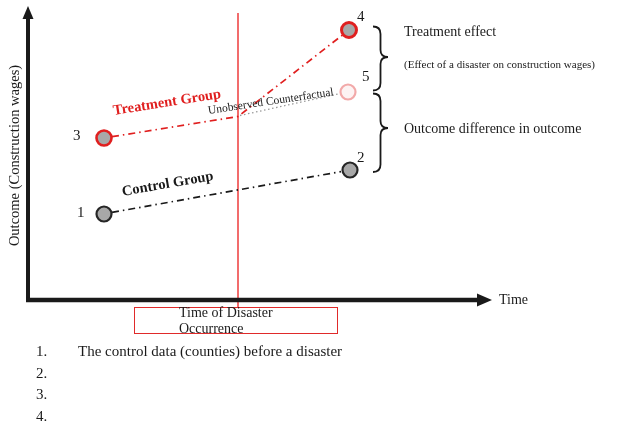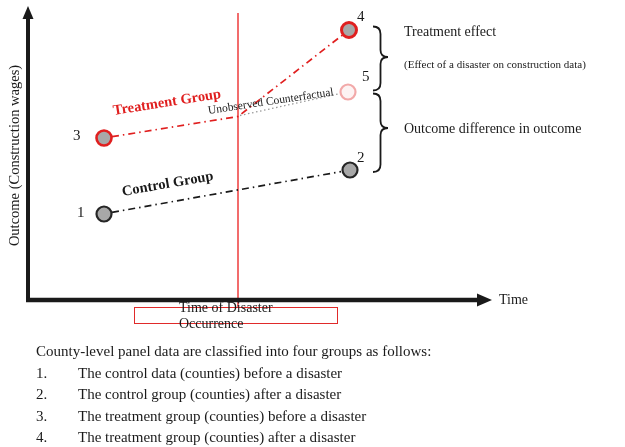--- a/index.html
+++ b/index.html
@@ -24,21 +24,21 @@
     transform:rotate(-10deg); transform-origin:left center;
   }
   .cf-lbl {
     left:208px; top:104px; font-size:11.5px;
     transform:rotate(-8.5deg); transform-origin:left center;
   }
   .anno-main { font-size:14px; }
   .anno-sub { font-size:11px; }
   .time-lbl { left:499px; top:292px; font-size:14px; }
   .disaster-box {
-    position:absolute; left:134px; top:307px; width:204px; height:17px;
+    position:absolute; left:134px; top:307px; width:204px; height:27px;
     border:1.6px solid #e02a2a; display:flex; align-items:center; justify-content:center;
     font-size:14px; background:#ffffff;padding-left:44px;
   }
   .notes { position:absolute; left:36px; top:341px; width:575px; font-size:15px; line-height:21.5px; }
   .note-row { display:flex; }
   .note-num { width:42px; flex:0 0 42px; }
 </style>
 </head>
 <body>
 
@@ -77,42 +77,36 @@
   <div class="lbl pt-num" style="left:357px; top:149px;">2</div>
   <div class="lbl pt-num" style="left:73px; top:127px;">3</div>
   <div class="lbl pt-num" style="left:357px; top:8px;">4</div>
   <div class="lbl pt-num" style="left:362px; top:68px;">5</div>
 
   <div class="lbl treat-lbl">Treatment Group</div>
   <div class="lbl ctrl-lbl">Control Group</div>
   <div class="lbl cf-lbl">Unobserved Counterfactual</div>
 
   <div class="lbl anno-main" style="left:404px; top:24px;">Treatment effect</div>
-  <div class="lbl anno-sub" style="left:404px; top:58px;">(Effect of a disaster on construction data)</div>
+  <div class="lbl anno-sub" style="left:404px; top:58px;">(Effect of a disaster on construction wages)</div>
   <div class="lbl anno-main" style="left:404px; top:121px;">Outcome difference in outcome</div>
 
   <div class="disaster-box">
     <span>Time of Disaster Occurrence</span>
   </div>
 
   <div class="notes">
     <div class="note-row">
-      <span>County-level panel data are classified into four groups as follows:</span>
-    </div>
-    <div class="note-row">
       <span class="note-num">1.</span>
       <span>The control data (counties) before a disaster</span>
     </div>
     <div class="note-row">
       <span class="note-num">2.</span>
-      <span>The control group (counties) after a disaster</span>
     </div>
     <div class="note-row">
       <span class="note-num">3.</span>
-      <span>The treatment group (counties) before a disaster</span>
     </div>
     <div class="note-row">
       <span class="note-num">4.</span>
-      <span>The treatment group (counties) after a disaster</span>
     </div>
   </div>
 
 </div>
 
 </body></html>

